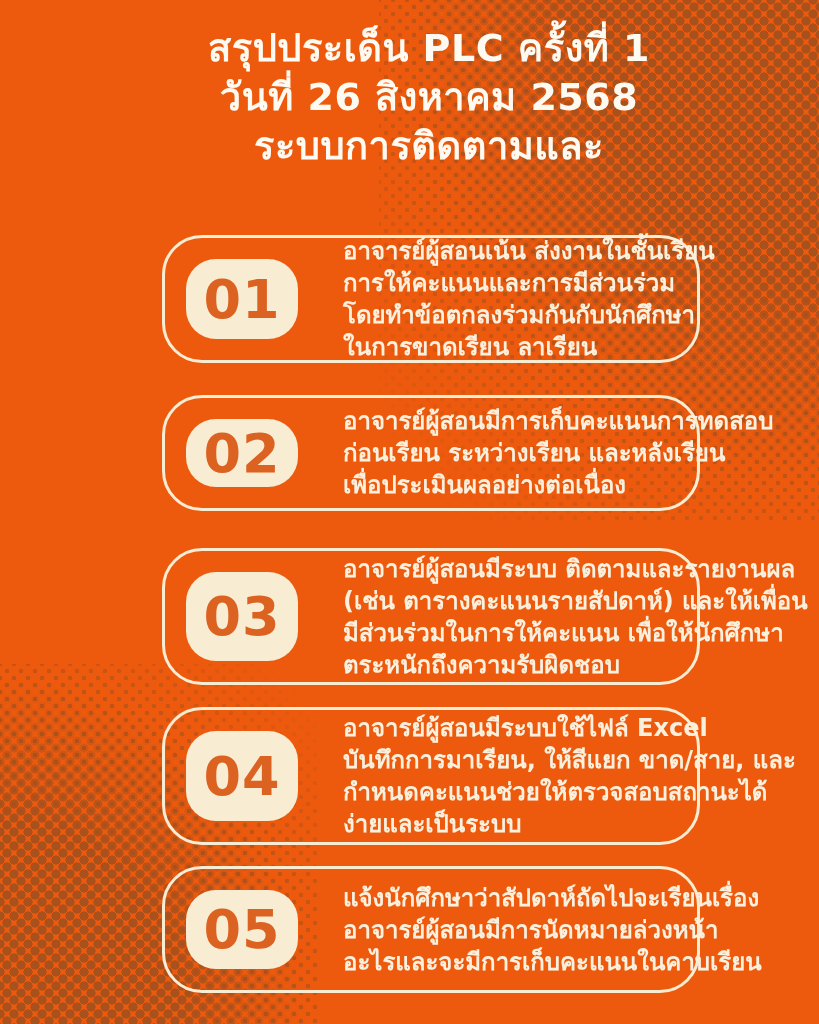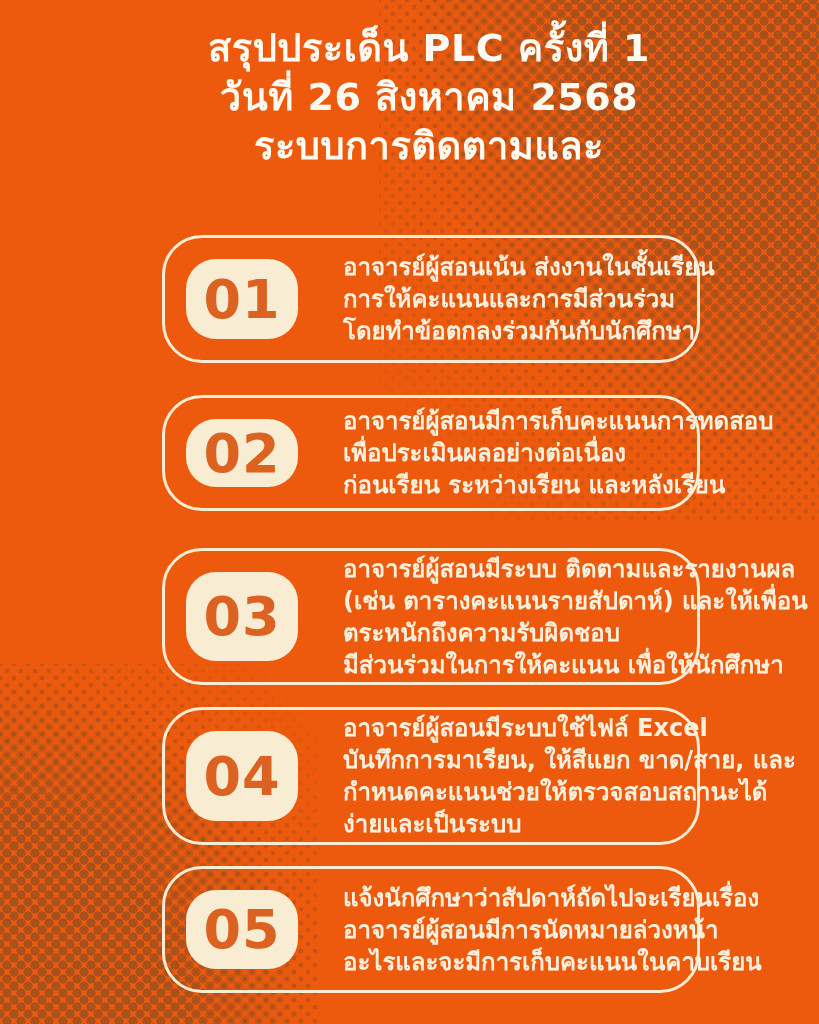--- a/index.html
+++ b/index.html
@@ -136,43 +136,44 @@
   </header>
 
   <article class="card c1">
     <div class="badge">
       <span class="num">01</span>
     </div>
     <div class="card-body">
       <div>อาจารย์ผู้สอนเน้น ส่งงานในชั้นเรียน</div>
       <div>การให้คะแนนและการมีส่วนร่วม</div>
       <div>โดยทำข้อตกลงร่วมกันกับนักศึกษา</div>
+      <div>ในการขาดเรียน ลาเรียน</div>
     </div>
   </article>
 
   <article class="card c2">
     <div class="badge">
       <span class="num">02</span>
     </div>
     <div class="card-body">
       <div>อาจารย์ผู้สอนมีการเก็บคะแนนการทดสอบ</div>
+      <div>ก่อนเรียน ระหว่างเรียน และหลังเรียน</div>
       <div>เพื่อประเมินผลอย่างต่อเนื่อง</div>
-      <div>ก่อนเรียน ระหว่างเรียน และหลังเรียน</div>
     </div>
   </article>
 
   <article class="card c3">
     <div class="badge">
       <span class="num">03</span>
     </div>
     <div class="card-body">
       <div>อาจารย์ผู้สอนมีระบบ ติดตามและรายงานผล</div>
       <div>(เช่น ตารางคะแนนรายสัปดาห์) และให้เพื่อน</div>
+      <div>มีส่วนร่วมในการให้คะแนน เพื่อให้นักศึกษา</div>
       <div>ตระหนักถึงความรับผิดชอบ</div>
-      <div>มีส่วนร่วมในการให้คะแนน เพื่อให้นักศึกษา</div>
     </div>
   </article>
 
   <article class="card c4">
     <div class="badge">
       <span class="num">04</span>
     </div>
     <div class="card-body">
       <div>อาจารย์ผู้สอนมีระบบใช้ไฟล์ Excel</div>
       <div>บันทึกการมาเรียน, ให้สีแยก ขาด/สาย, และ</div>

